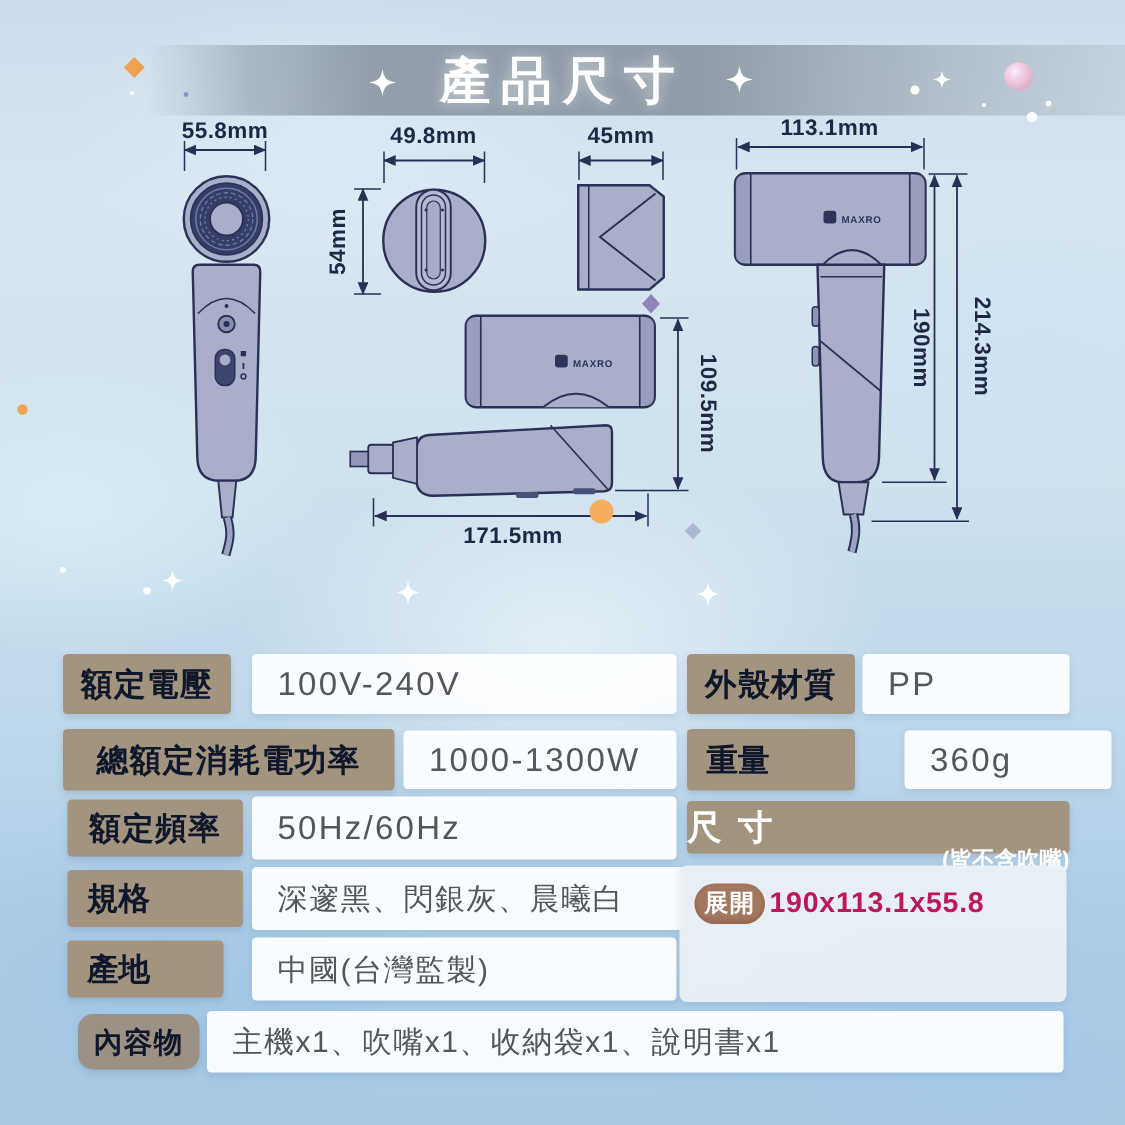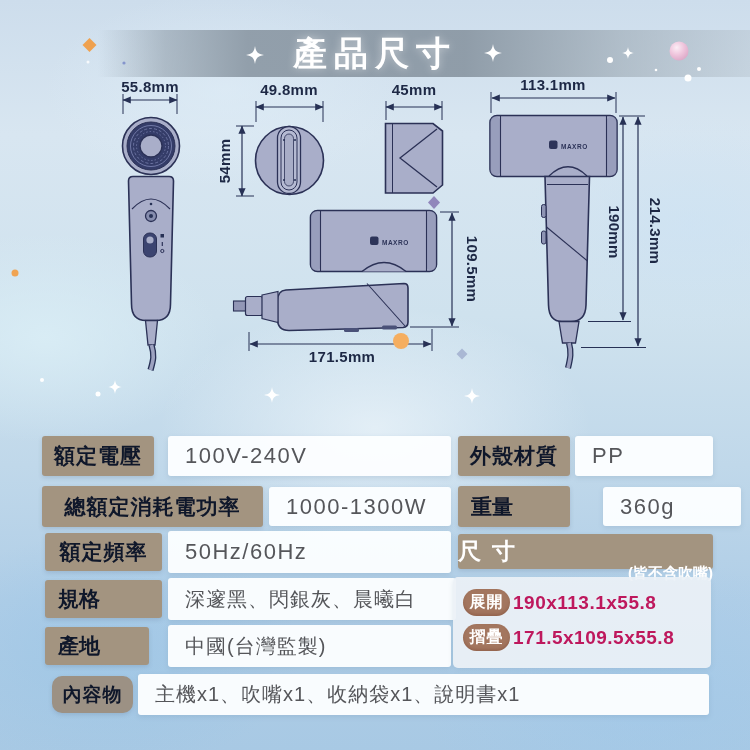--- a/index.html
+++ b/index.html
@@ -86,24 +86,20 @@
 
     <div class="size-header" style="left:458px;top:534px;width:255px;height:35px;">
       <span class="big">尺寸</span>
       <span class="note">(皆不含吹嘴)</span>
     </div>
     <div class="size-box" style="left:453px;top:577px;width:258px;height:91px;">
       <div class="size-row" style="top:12px;">
         <span class="pill">展開</span>
         <span class="size-val">190x113.1x55.8</span>
       </div>
-      <div class="size-row" style="top:47px;">
-        <span class="pill">摺疊</span>
-        <span class="size-val">171.5x109.5x55.8</span>
-      </div>
     </div>
 
     <div class="lbl" style="left:52px;top:676px;width:81px;height:37px;font-size:19px;background:#9c9184;border-radius:10px;">內容物</div>
     <div class="val cjk" style="left:138px;top:674px;width:571px;height:41px;">主機x1、吹嘴x1、收納袋x1、說明書x1</div>
   </div>
 
   <svg class="overlay" width="750" height="750" viewBox="0 0 750 750">
     <defs>
       <marker id="ar" markerWidth="9" markerHeight="8" refX="6.5" refY="3" orient="auto-start-reverse">
         <path d="M0,0 L7,3 L0,6 Z" fill="#273155"></path>

